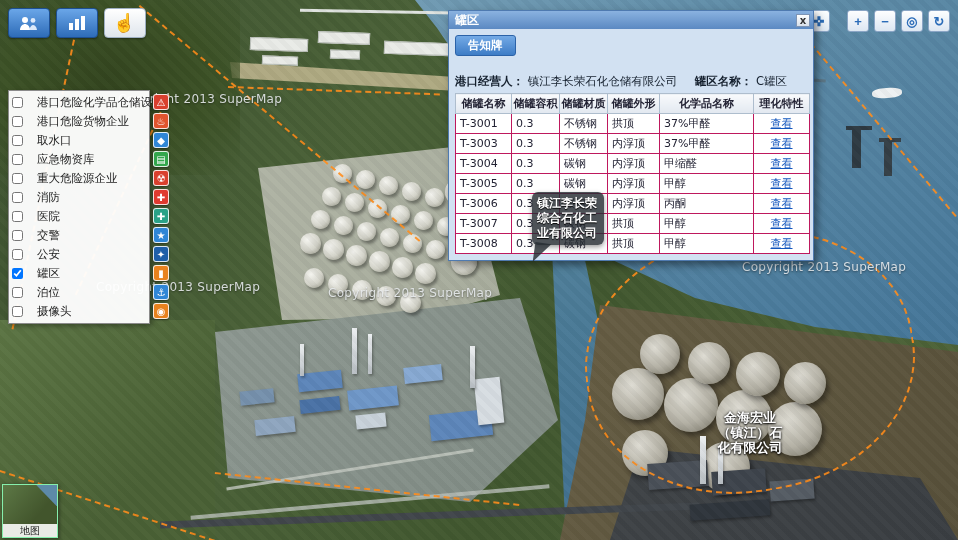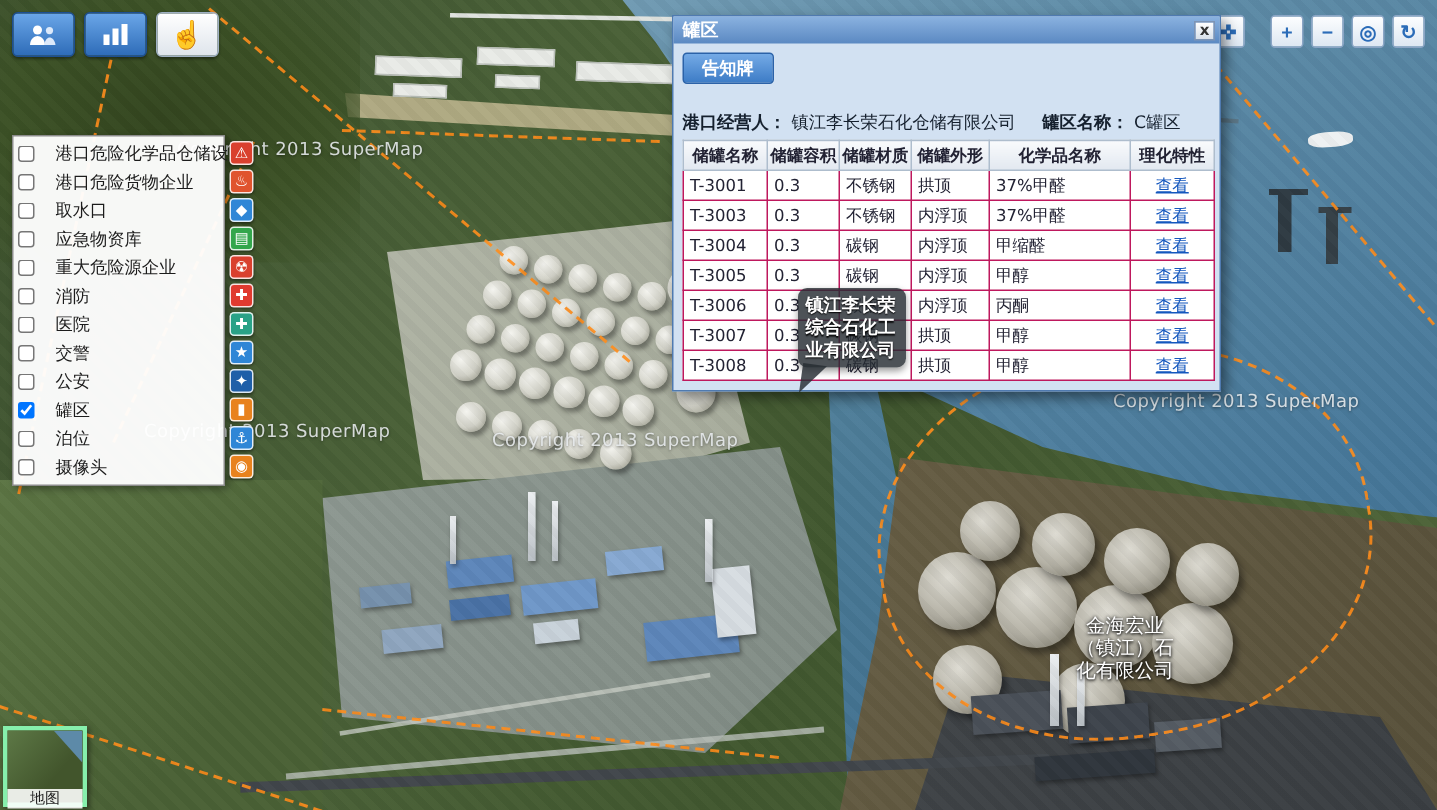--- a/index.html
+++ b/index.html
@@ -5,21 +5,21 @@
   *{margin:0;padding:0;box-sizing:border-box}
   html,body{width:958px;height:540px;overflow:hidden;background:#3c4f2c;
     font-family:"DejaVu Sans","Liberation Sans",sans-serif}
   #app{position:relative;width:958px;height:540px;overflow:hidden}
   #map{position:absolute;inset:0;overflow:hidden;
     background:linear-gradient(115deg,#3e5230 0%,#4a6137 35%,#41572f 60%,#50663a 100%)}
 
   
   .wm{position:absolute;font-size:12px;color:rgba(235,238,240,.88);white-space:nowrap;
     text-shadow:0 1px 2px rgba(0,0,0,.45);z-index:6;letter-spacing:.3px}
-  .company-label{position:absolute;left:714px;top:410px;width:72px;color:#fff;font-weight:normal;
+  .company-label{position:absolute;left:714px;top:410px;width:72px;color:#fff;font-weight:bold;
     font-size:13px;line-height:15px;text-align:center;z-index:8;
     text-shadow:0 1px 2px #000,0 0 3px rgba(0,0,0,.8)}
 
   
   .tk{position:absolute;border-radius:50%;z-index:3;
     background:radial-gradient(circle at 35% 32%,#f4f4ef,#d2d2c8 55%,#a3a396 85%);
     box-shadow:2px 3px 3px rgba(0,0,0,.35)}
   .tkl{position:absolute;border-radius:50%;z-index:3;
     background:radial-gradient(circle at 38% 33%,#dddbd2,#b3b0a4 55%,#807d70 90%);
     box-shadow:3px 4px 5px rgba(0,0,0,.4)}
@@ -85,21 +85,21 @@
 
   
   #map-controls{position:absolute;top:10px;right:8px;z-index:35;display:flex;gap:5px}
   .mc-btn{width:22px;height:22px;background:linear-gradient(#fdfeff,#dde7f2);
     border:1px solid #8aa5c5;border-radius:3px;color:#2b6cb8;font-size:13px;font-weight:bold;
     display:flex;align-items:center;justify-content:center;cursor:pointer;padding:0}
   .mc-btn.first{margin-right:12px}
 
   
   #overview{position:absolute;left:2px;top:484px;width:56px;height:54px;z-index:35;
-    border:3px solid #86efac;box-shadow:1px 1px 4px rgba(0,0,0,.5);background:#4d6436;cursor:pointer}
+    border:1px solid #86efac;box-shadow:1px 1px 4px rgba(0,0,0,.5);background:#4d6436;cursor:pointer}
   .ov-thumb{position:relative;width:100%;height:39px;overflow:hidden;
     background:linear-gradient(130deg,#5d7846,#42552c 70%)}
   .ov-water{position:absolute;right:0;top:0;width:55%;height:55%;background:#5d8aa8;
     clip-path:polygon(30% 0,100% 0,100% 100%)}
   .ov-label{height:13px;background:rgba(255,255,255,.88);font-size:10px;text-align:center;
     line-height:13px;color:#222}
 </style>
 </head>
 <body>
 

